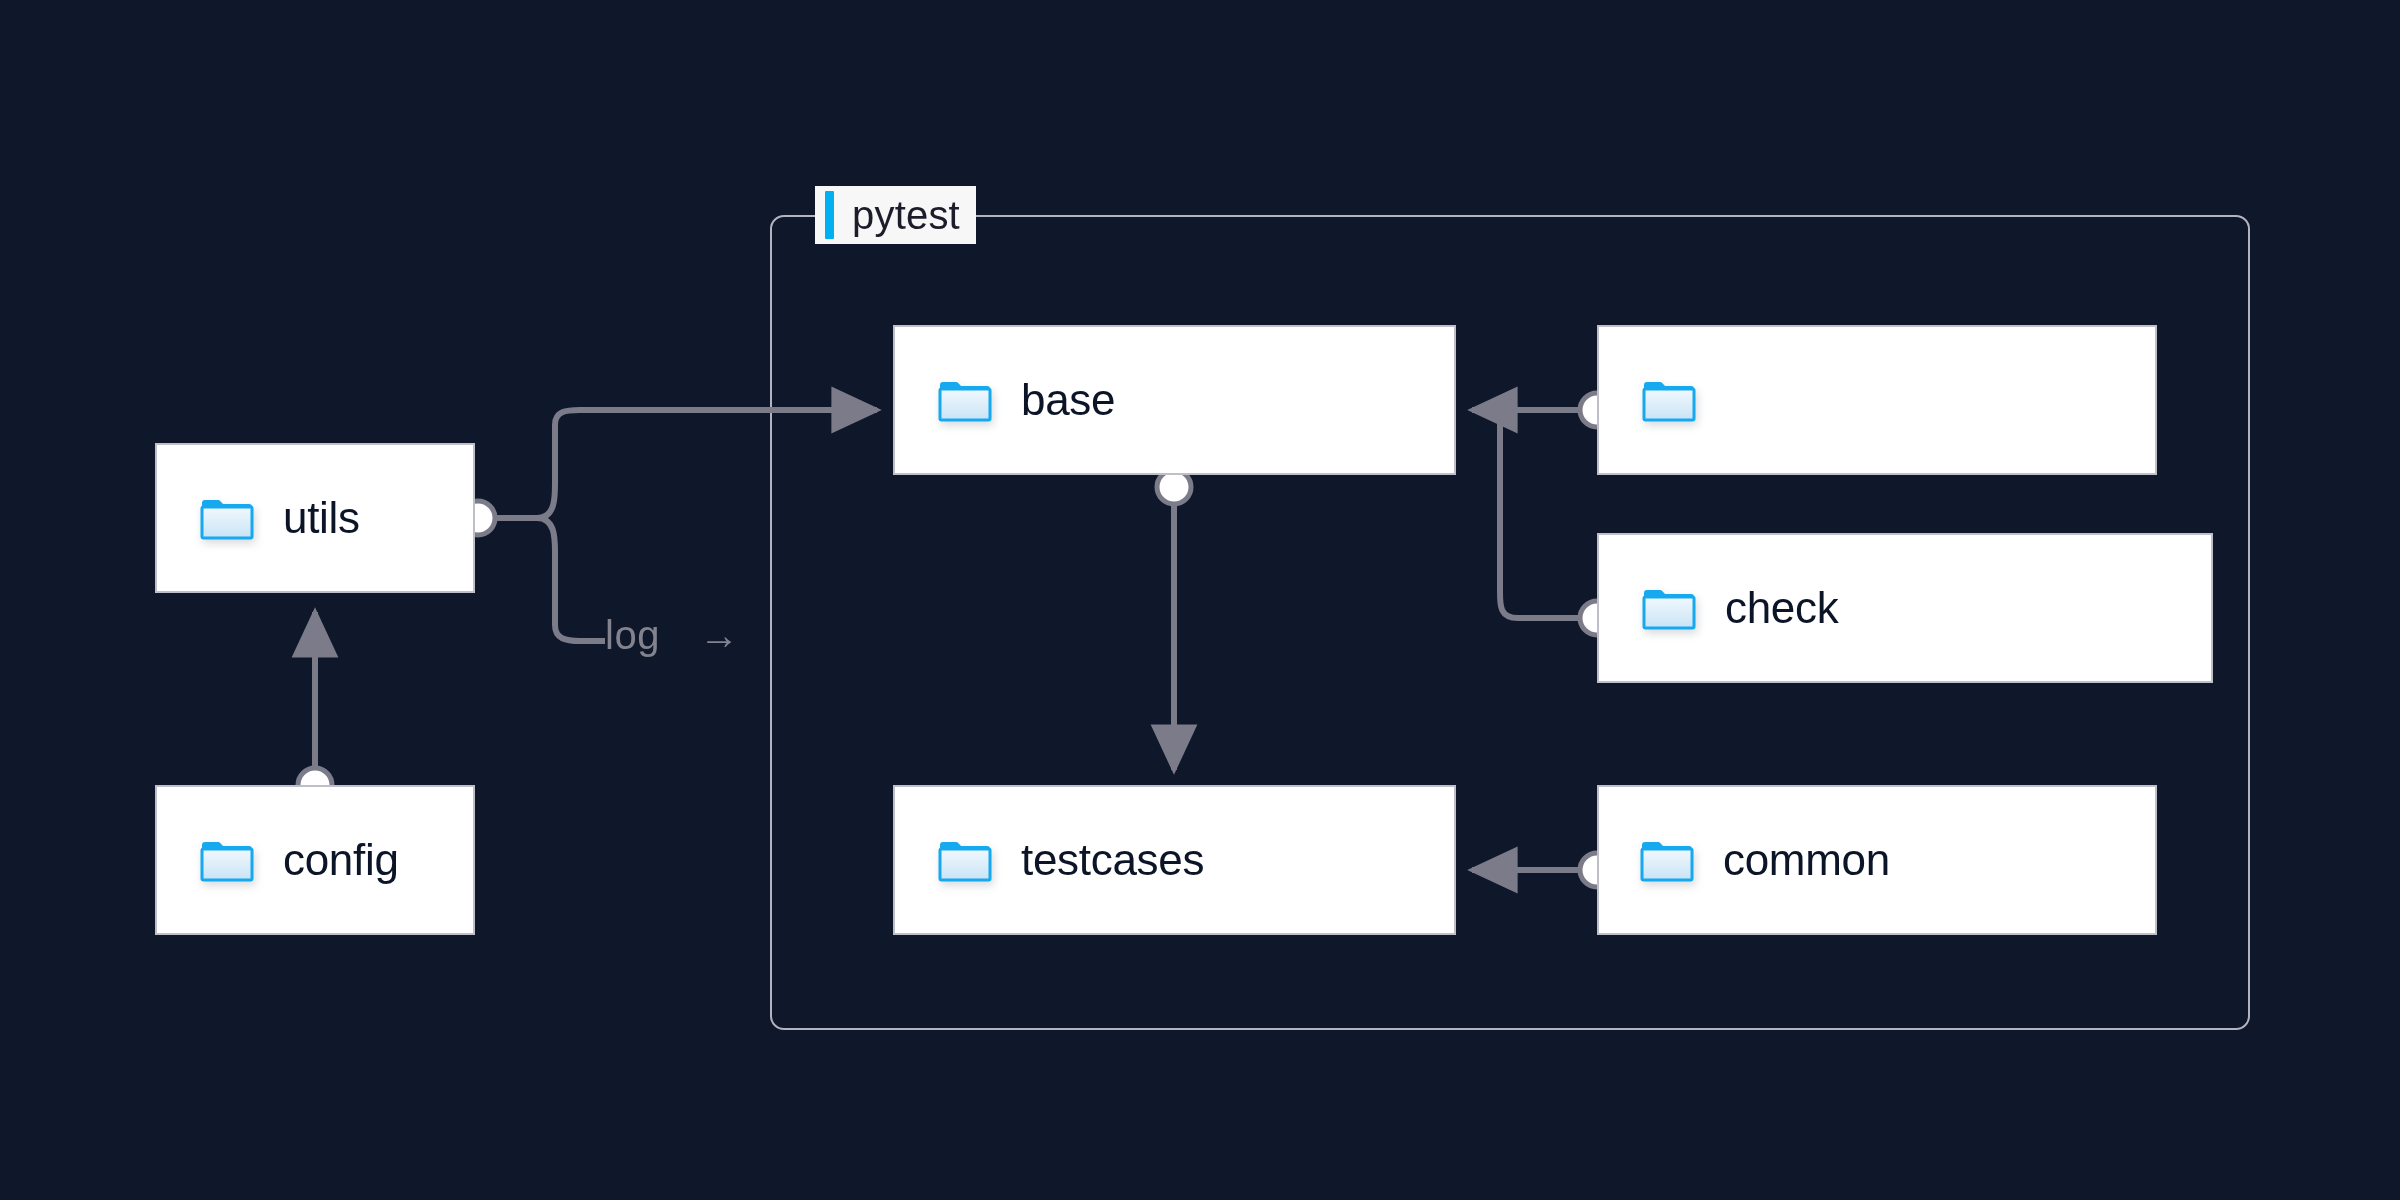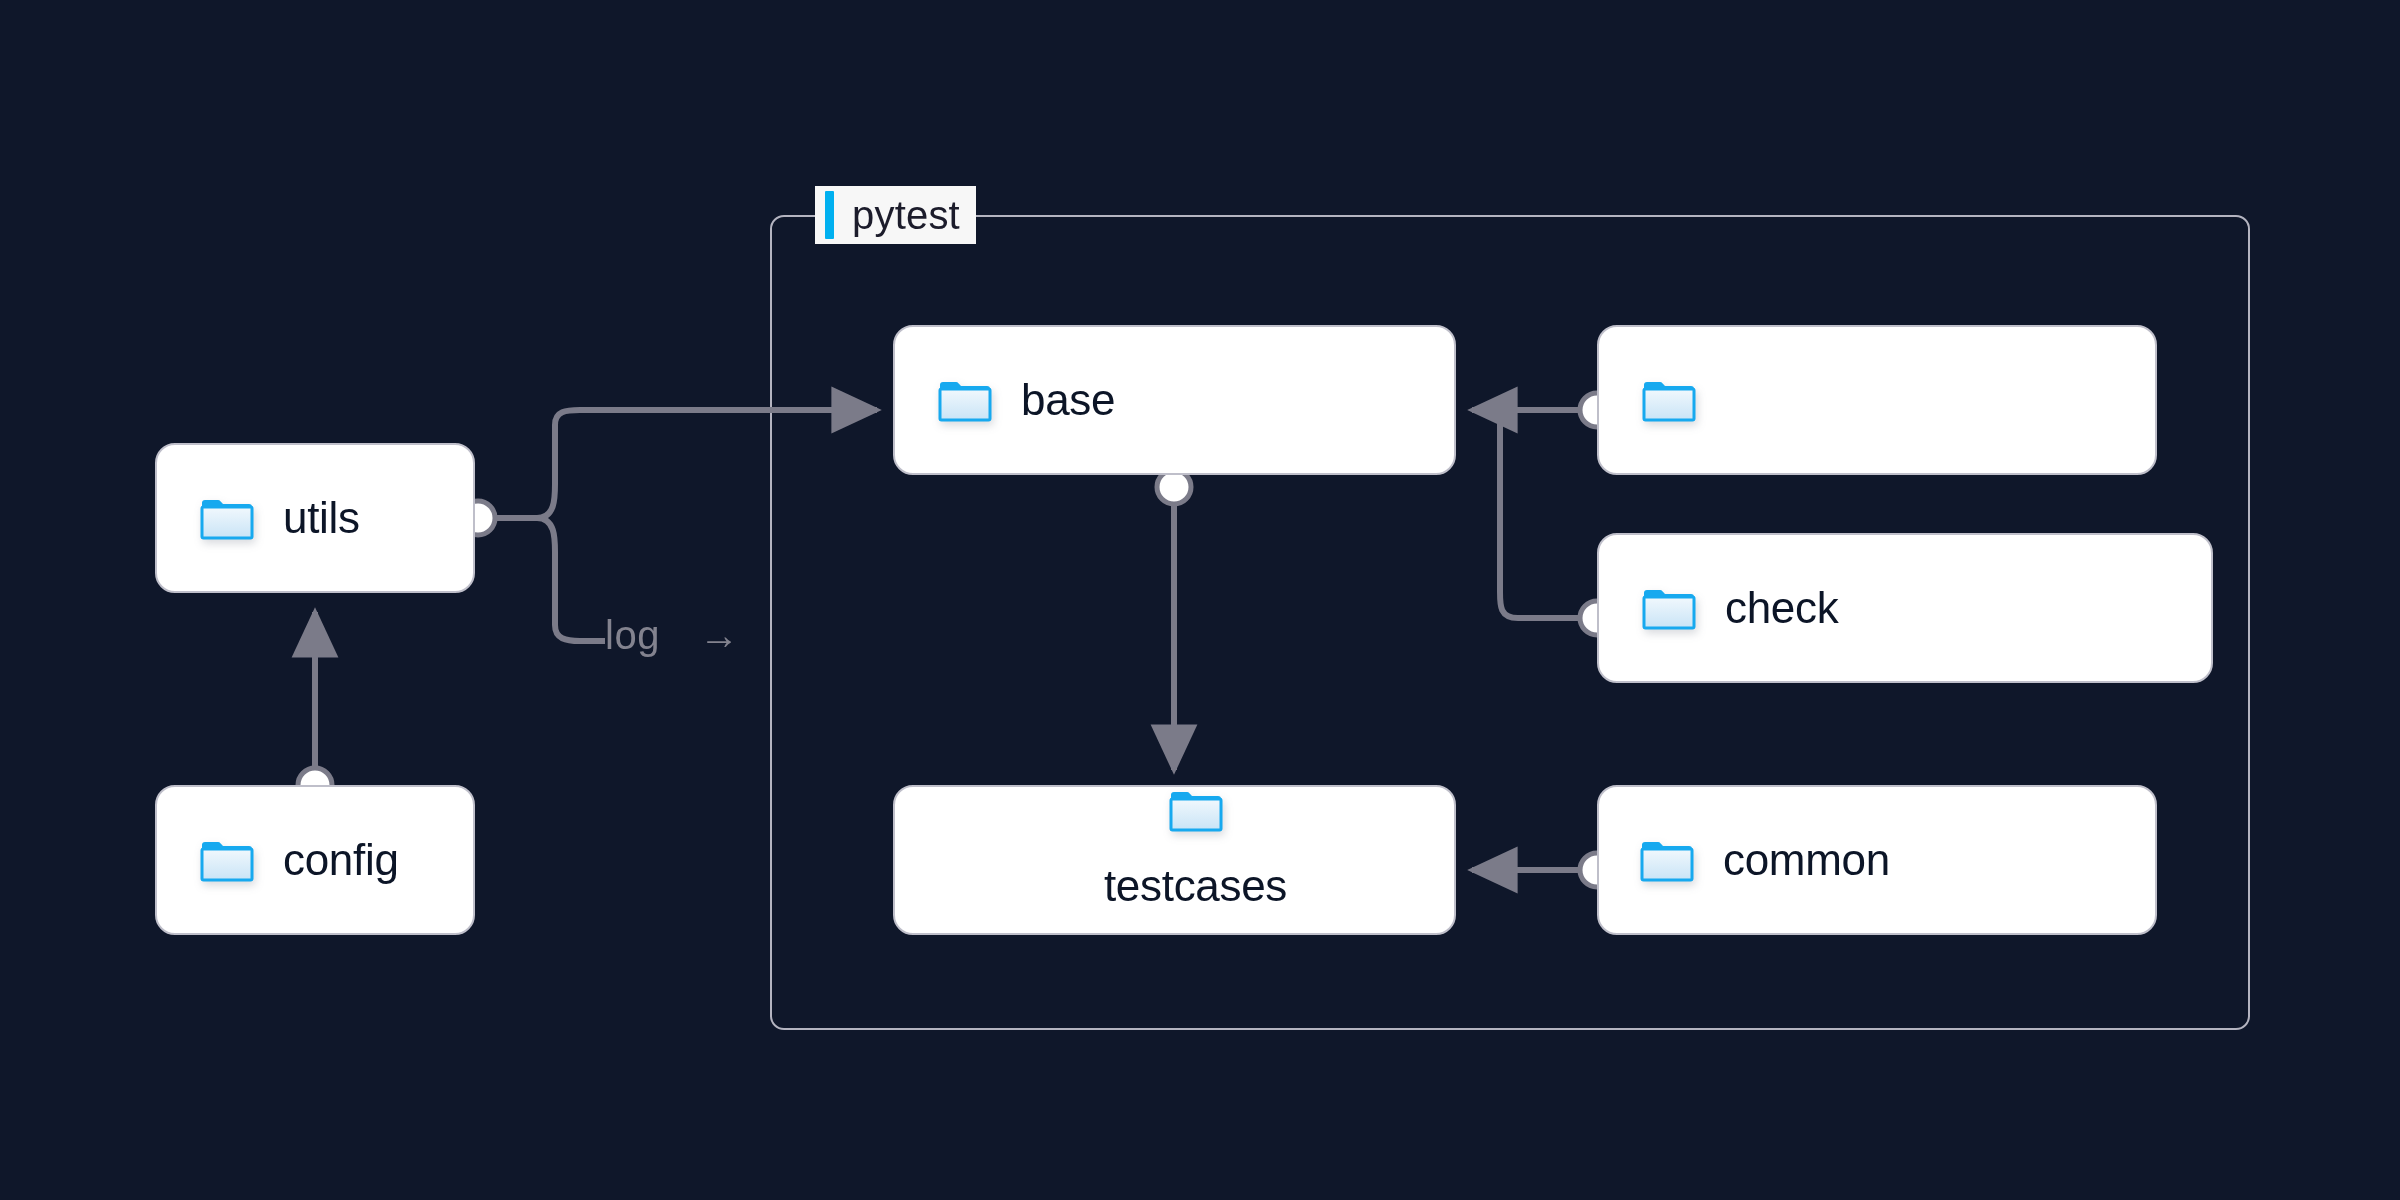--- a/index.html
+++ b/index.html
@@ -57,21 +57,21 @@
     color: #1c1c2b;
     letter-spacing: 0.2px;
     white-space: nowrap;
   }
 
   
   .node {
     position: absolute;
     background: #ffffff;
     border: 2px solid #bfbfca;
-    border-radius: 20px;
+    border-radius: 0;
     display: flex;
     align-items: center;
     z-index: 2;
     padding-left: 42px;
     gap: 28px;
   }
   .node .node-label {
     font-size: 44px;
     color: #0c1527;
     white-space: nowrap;
@@ -191,21 +191,21 @@
                 <stop offset="0%" stop-color="#f1f8fd"></stop>
                 <stop offset="100%" stop-color="#c9e4f6"></stop>
               </linearGradient>
             </defs>
             <path d="M3 8 a3 3 0 0 1 3-3 h13 a3 3 0 0 1 2.4 1.2 L24 9 h26 a3 3 0 0 1 3 3 v4 H3 z" fill="#17a9ef"></path>
             <rect x="3" y="12" width="50" height="31" rx="1.5" fill="url(#fg)" stroke="#17a9ef" stroke-width="3"></rect>
           </svg>
         </span>
         <span class="node-label">base</span>
       </div>
-      <div class="node" style="left: 893px; top: 785px; width: 563px; height: 150px; flex-direction: column;">
+      <div class="node" style="left: 893px; top: 785px; width: 563px; height: 150px;">
         <span class="folder-icon">
           <svg width="56" height="46" viewBox="0 0 56 46" xmlns="http://www.w3.org/2000/svg">
             <defs>
               <linearGradient id="fg" x1="0" y1="0" x2="0" y2="1">
                 <stop offset="0%" stop-color="#f1f8fd"></stop>
                 <stop offset="100%" stop-color="#c9e4f6"></stop>
               </linearGradient>
             </defs>
             <path d="M3 8 a3 3 0 0 1 3-3 h13 a3 3 0 0 1 2.4 1.2 L24 9 h26 a3 3 0 0 1 3 3 v4 H3 z" fill="#17a9ef"></path>
             <rect x="3" y="12" width="50" height="31" rx="1.5" fill="url(#fg)" stroke="#17a9ef" stroke-width="3"></rect>

